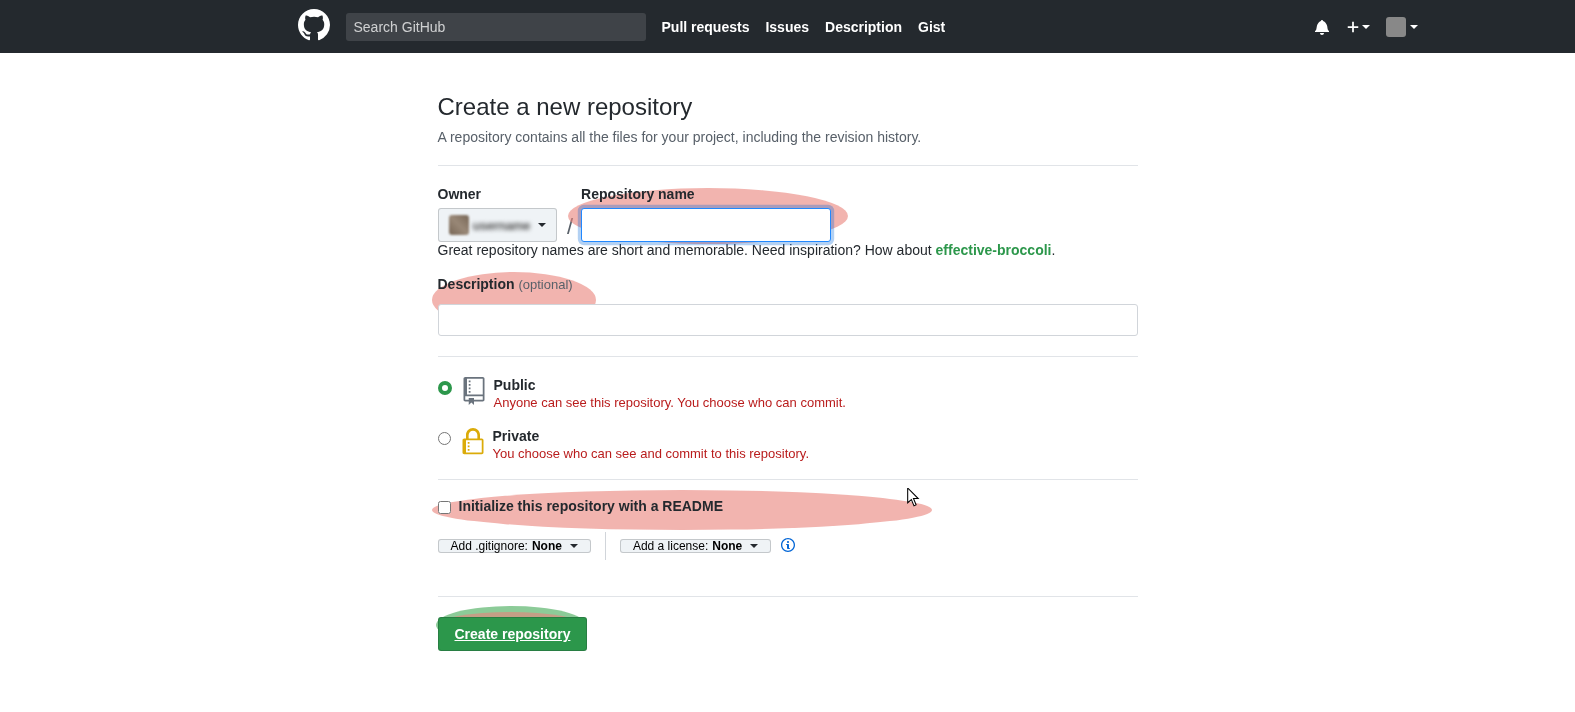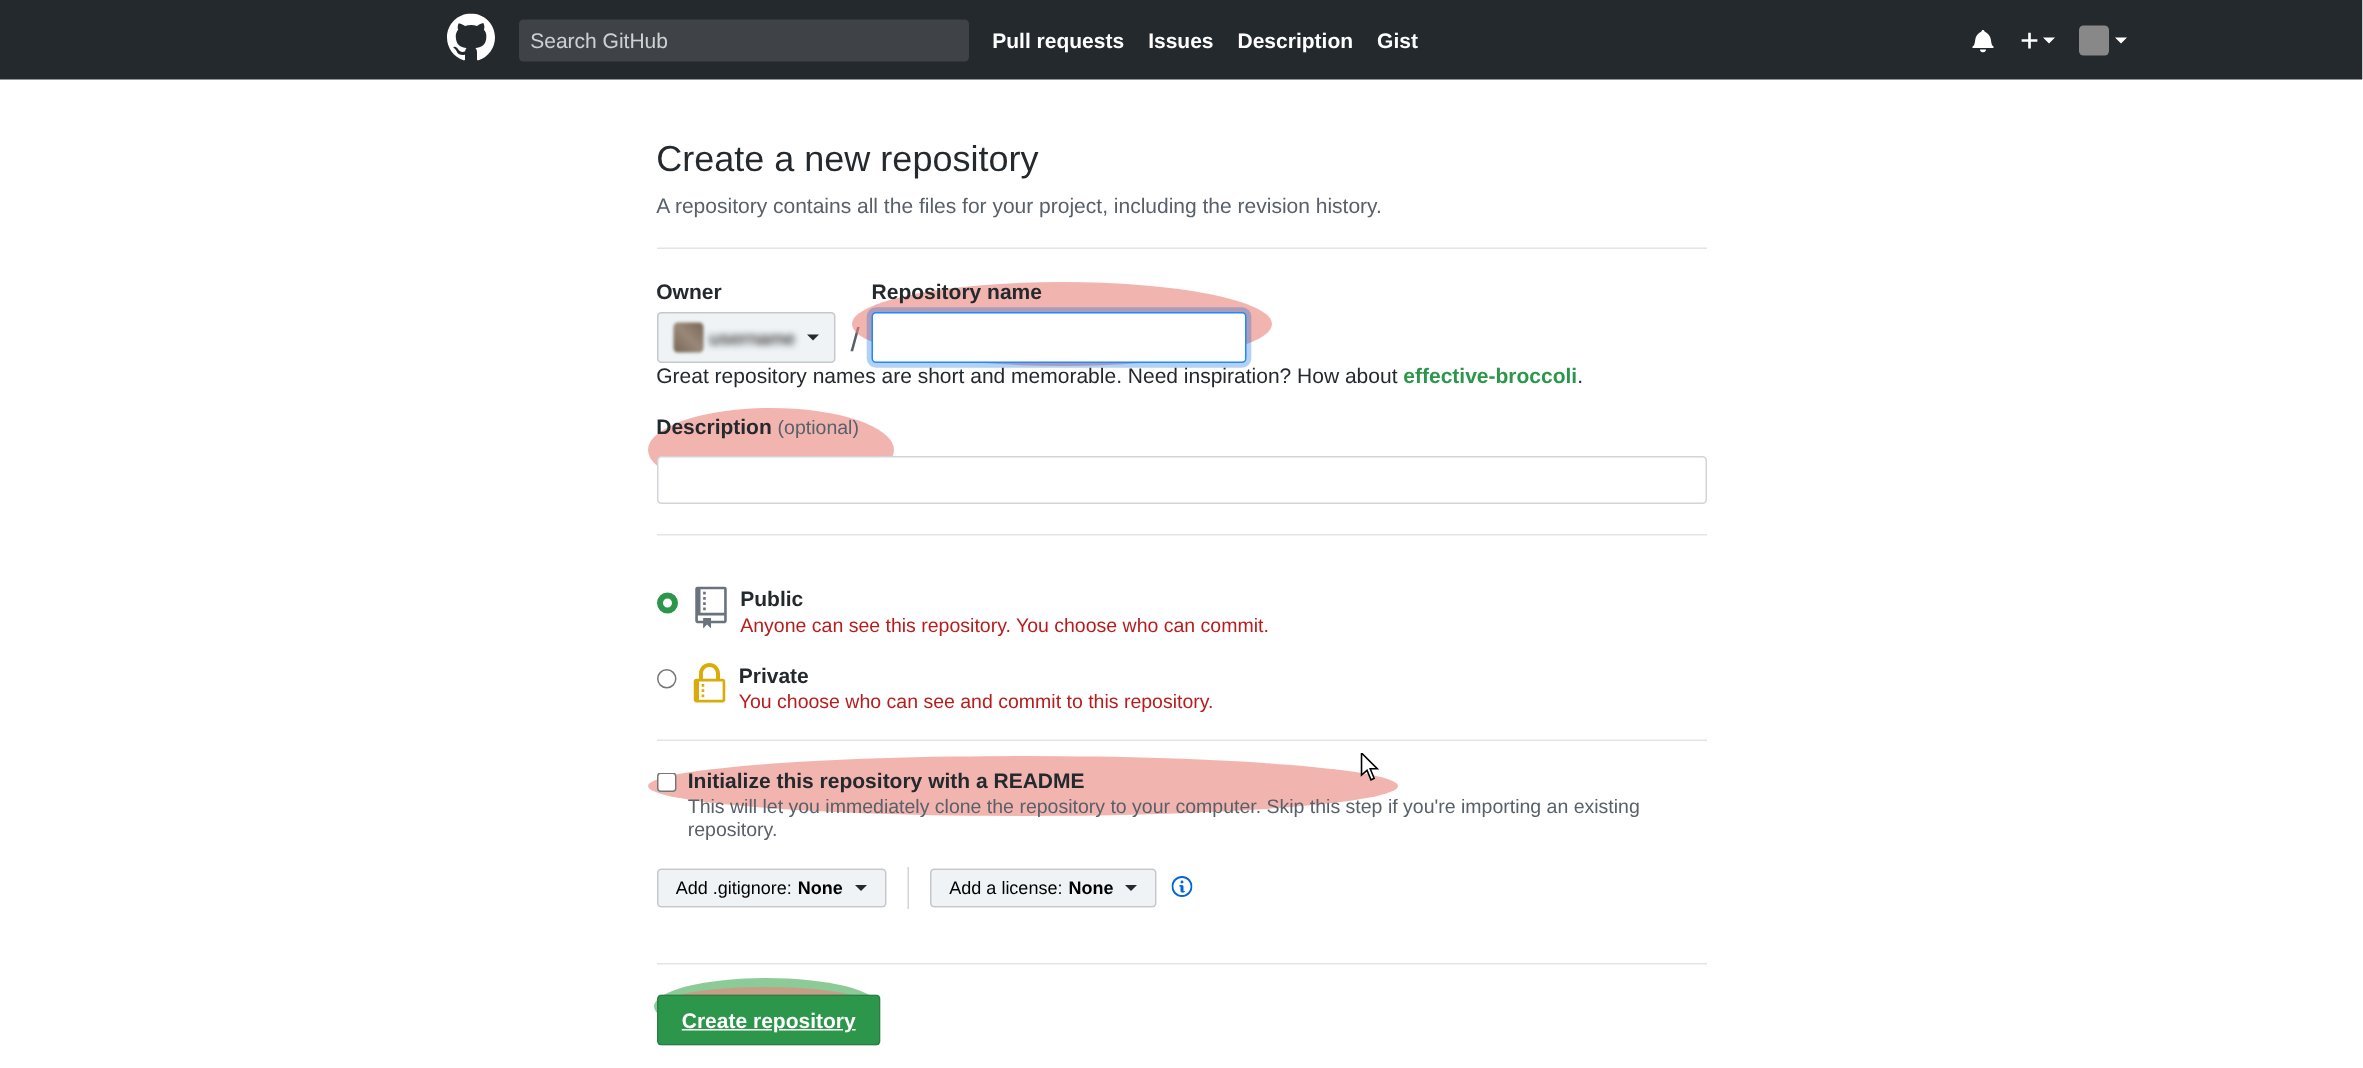--- a/index.html
+++ b/index.html
@@ -105,21 +105,21 @@
     .label-optional { font-weight: 400; color: #586069; font-size: 13px; }
     .desc-input {
       width: 100%; height: 32px;
       border: 1px solid #d1d5da;
       border-radius: 3px;
       padding: 6px 8px;
       font-size: 14px;
       margin-top: 6px;
       margin-bottom: 20px;
     }
-    .visibility-section { padding: 34px 0 18px 0; border-top: 1px solid #e1e4e8; }
+    .visibility-section { padding: 20px 0 18px 0; border-top: 1px solid #e1e4e8; }
     .radio-row { display: flex; align-items: flex-start; margin-bottom: 18px; position: relative; }
     .radio-row:last-child { margin-bottom: 0; }
     .radio-input { margin-top: 4px; margin-right: 10px; }
     .radio-input.checked {
       width: 14px; height: 14px; border-radius: 50%;
       border: 4px solid #2c974b; background: #fff;
       appearance: none;
     }
     .vis-icon-wrap { width: 28px; margin-right: 4px; }
     .vis-title { font-weight: 600; font-size: 14px; }
@@ -131,21 +131,21 @@
     .init-desc { color: #586069; font-size: 13px; margin-top: 2px; }
     .dropdown-row { display: flex; align-items: center; gap: 0; margin-top: 18px; }
     .dd-btn {
       background: #eff3f6;
       border: 1px solid rgba(27,31,35,.2);
       border-radius: 3px;
       padding: 6px 12px;
       font-size: 12px;
       cursor: pointer;
       display: flex; align-items: center; gap: 4px;
-      height: 26px;
+      height: 14px;
     }
     .dd-btn b { font-weight: 600; }
     .dd-sep { width: 1px; height: 28px; background: #d1d5da; margin: 0 14px; }
     .info-icon { color: #0366d6; margin-left: 10px; cursor: pointer; }
     .submit-row { padding: 20px 0 40px 0; border-top: 1px solid #e1e4e8; margin-top: 18px; position: relative; }
     .create-btn {
       background: #2c974b;
       border: 1px solid rgba(27,31,35,.2);
       color: #fff;
       font-weight: 600;
@@ -278,21 +278,20 @@
 
   <div class="init-section">
     <div class="annot" style="left:-6px; top:10px; width:500px; height:40px;"></div>
     <svg class="cursor-svg" width="16" height="20" viewBox="0 0 12 19">
       <path d="M0 0 L0 14 L3.5 11 L6 17 L8 16 L5.5 10 L10 10 Z" fill="#fff" stroke="#000" stroke-width="1"></path>
     </svg>
     <div class="checkbox-row" style="position:relative; z-index:10;">
       <input type="checkbox" class="checkbox-input" style="">
       <div>
         <div class="init-title">Initialize this repository with a README</div>
-        <div class="init-desc">This will let you immediately clone the repository to your computer. Skip this step if you're importing an existing repository.</div>
       </div>
     </div>
     <div class="dropdown-row">
       <button class="dd-btn">
         <span>Add .gitignore: </span>
           <b>None</b>
         <span class="caret-black"></span>
       </button>
       <span class="dd-sep"></span>
       <button class="dd-btn">

